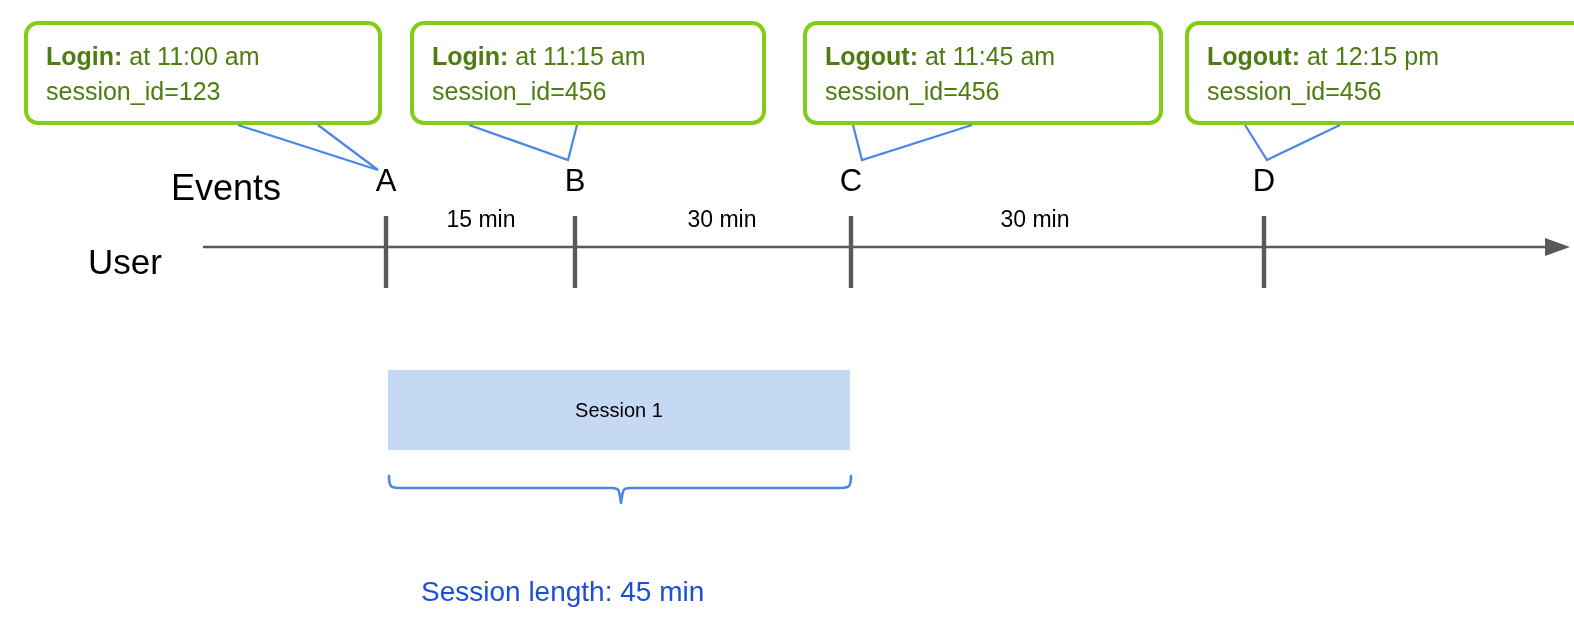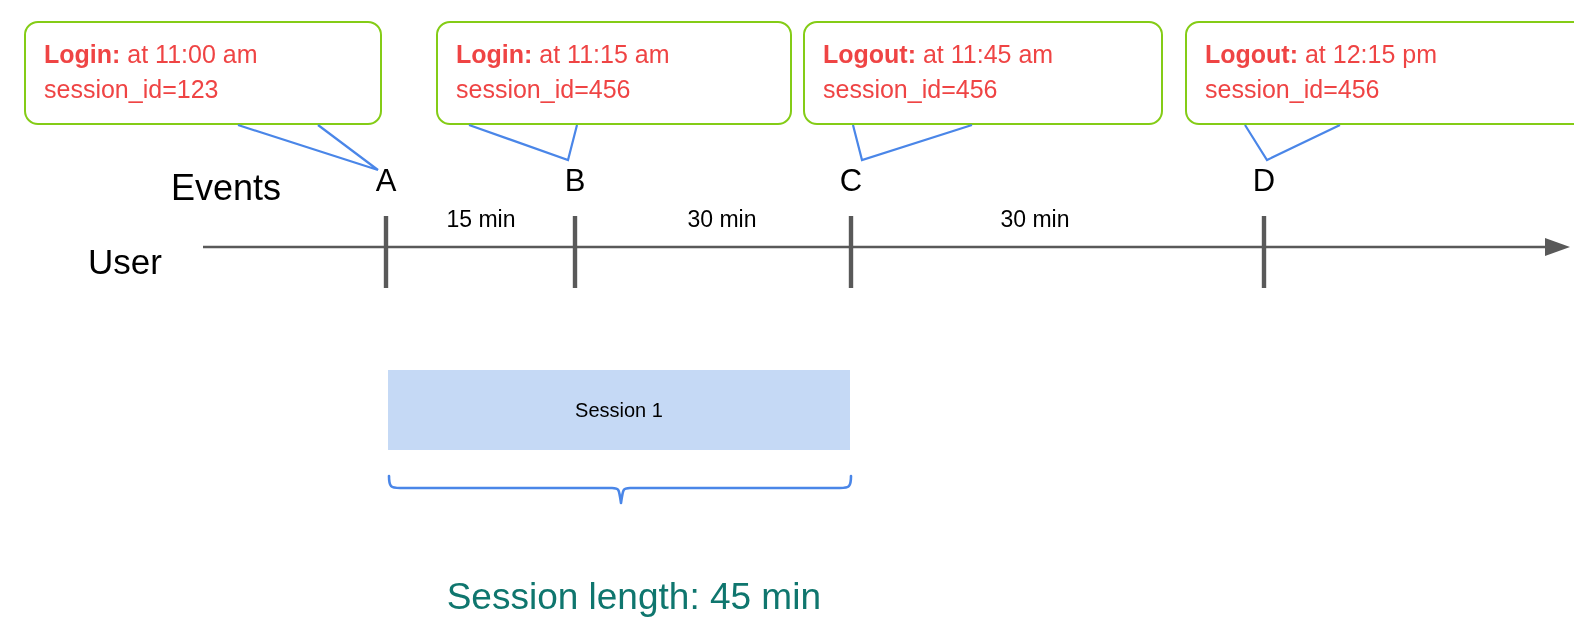--- a/index.html
+++ b/index.html
@@ -23,27 +23,27 @@
     position: absolute;
     left: 0;
     top: 0;
     width: 1574px;
     height: 630px;
     pointer-events: none;
   }
   .callout {
     position: absolute;
     box-sizing: border-box;
-    border: 2px solid #84cc16;
+    border: 4px solid #84cc16;
     border-radius: 14px;
     background: #ffffff;
     padding: 14px 18px 12px 18px;
     font-size: 25px;
     line-height: 1.38;
-    color: #ef4444;
+    color: #4d7c0f;
     white-space: nowrap;
   }
   .callout .ev-label {
     font-weight: bold;
   }
   .callout .ev-line2 {
     display: block;
   }
   .axis-text {
     position: absolute;
@@ -77,37 +77,37 @@
     background: #c5d9f5;
     display: flex;
     align-items: center;
     justify-content: center;
     font-size: 20px;
     color: #000000;
     white-space: nowrap;
   }
   .session-length {
     position: absolute;
-    font-size: 37px;
-    color: #0f766e;
-    text-align: right;
+    font-size: 28px;
+    color: #1d4ed8;
+    text-align: left;
     white-space: nowrap;
   }
 </style>
 </head>
 <body>
 
 <div id="canvas">
 
   <div class="callout" style="left:24px; top:21px; width:358px; height:104px;">
     <span class="ev-label">Login:</span><span> at 11:00 am</span>
     <span class="ev-line2">session_id=123</span>
   </div>
 
-  <div class="callout" style="left:436px; top:21px; width:356px; height:104px;">
+  <div class="callout" style="left:410px; top:21px; width:356px; height:104px;">
     <span class="ev-label">Login:</span><span> at 11:15 am</span>
     <span class="ev-line2">session_id=456</span>
   </div>
 
   <div class="callout" style="left:803px; top:21px; width:360px; height:104px;">
     <span class="ev-label">Logout:</span><span> at 11:45 am</span>
     <span class="ev-line2">session_id=456</span>
   </div>
 
   <div class="callout" style="left:1185px; top:21px; width:424px; height:104px;">

